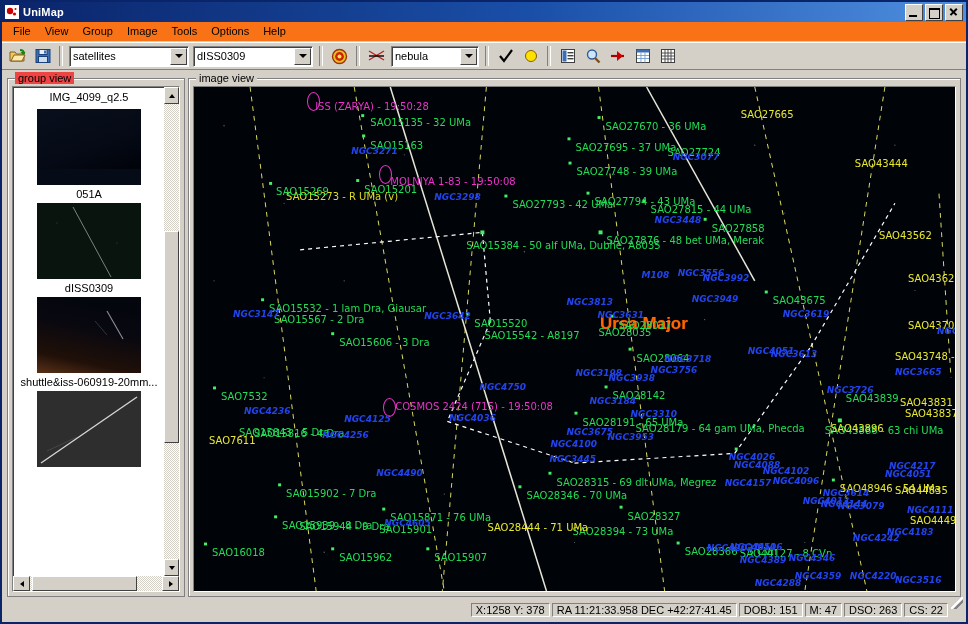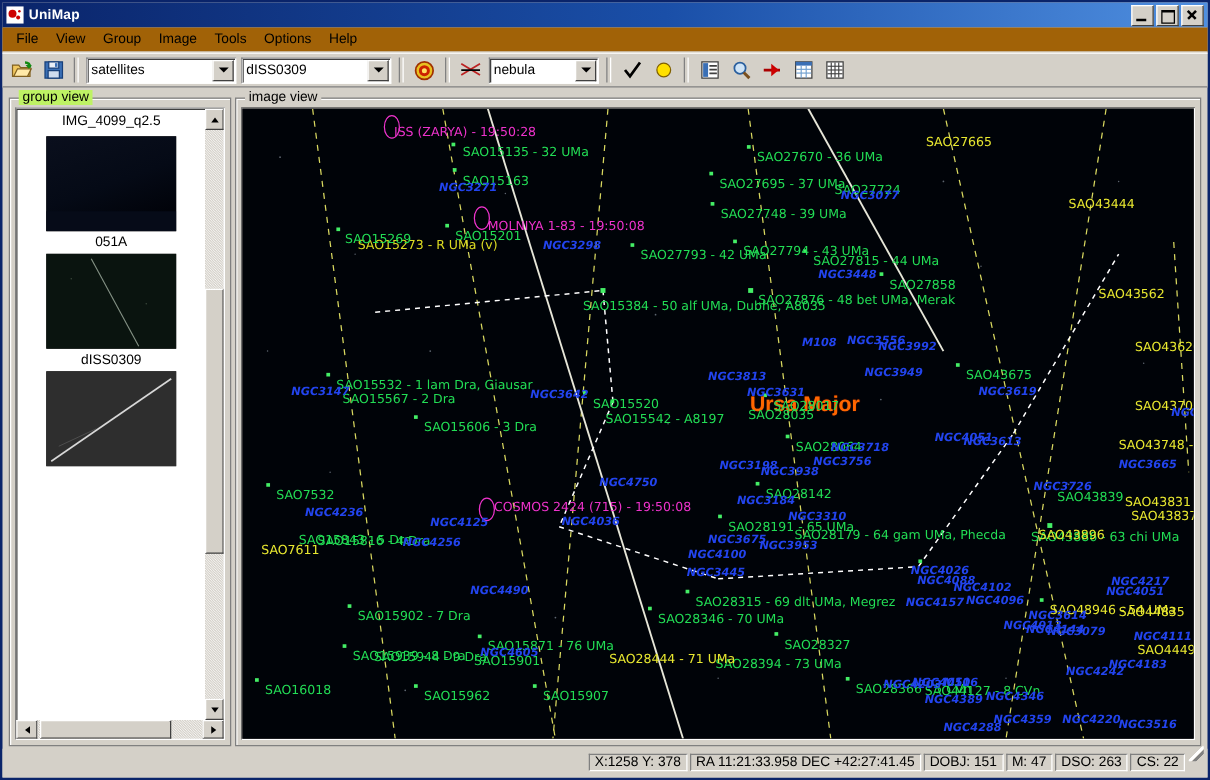--- a/index.html
+++ b/index.html
@@ -46,21 +46,21 @@
   }
   .winbtn i{position:absolute;background:#000;display:block;}
   .wb-min i{left:3px;bottom:3px;width:8px;height:2px;}
   .wb-max i{left:3px;top:3px;width:9px;height:8px;background:transparent;border:1px solid #000;border-top-width:2px;}
   .wb-close i.a{left:3px;top:6px;width:9px;height:1.6px;transform:rotate(45deg);}
   .wb-close i.b{left:3px;top:6px;width:9px;height:1.6px;transform:rotate(-45deg);}
 
   
   .menubar{
     height:19px;flex:0 0 19px;
-    background:#a16207;
+    background:#f97316;
     display:flex;align-items:center;
     padding-left:4px;
     border-bottom:1px solid #d4d0c8;
   }
   .menuitem{
     padding:2px 7px 3px 7px;color:#000;font-size:11px;cursor:default;
   }
 
   
   .toolbar{
@@ -118,21 +118,21 @@
     position:relative;
     width:176px;flex:0 0 176px;
     margin:6px 3px 2px 3px;
     border:1px solid #808080;
     border-top-color:#808080;
     box-shadow:1px 1px 0 #fff inset;
     padding:0;
   }
   .gb-legend{
     position:absolute;top:-7px;left:7px;
-    background:#bef264;padding:0 3px;font-size:11px;color:#000;
+    background:#ef4444;padding:0 3px;font-size:11px;color:#000;
   }
   .gb-inner{
     position:absolute;top:7px;left:4px;right:4px;bottom:4px;
     background:#fff;
     border-top:1px solid #808080;border-left:1px solid #808080;
     border-right:1px solid #fff;border-bottom:1px solid #fff;
     box-shadow:inset 1px 1px 0 #404040;
     overflow:hidden;
     display:flex;flex-direction:column;
   }
@@ -477,20 +477,36 @@
           <div class="thumb">
             <svg class="pic" viewBox="0 0 104 76" preserveAspectRatio="none">
               <rect width="104" height="76" fill="#0a140f"></rect>
               <line x1="36" y1="4" x2="74" y2="74" stroke="#9aa89a" stroke-width="0.9" opacity="0.85"></line>
               <circle cx="20" cy="20" r="0.6" fill="#3c4a3c"></circle>
               <circle cx="80" cy="40" r="0.6" fill="#3c4a3c"></circle>
             </svg>
             <div class="cap"><span class="sel">dISS0309</span></div>
           </div>
 
+          <div class="thumb">
+            <svg class="pic" viewBox="0 0 104 76" preserveAspectRatio="none">
+              <defs>
+                  <linearGradient id="g2" x1="0" y1="1" x2="0.3" y2="0">
+                <stop offset="0%" stop-color="#5a3018"></stop>
+                    <stop offset="25%" stop-color="#201008"></stop>
+                    <stop offset="70%" stop-color="#080810"></stop>
+                    <stop offset="100%" stop-color="#04060e"></stop>
+              </linearGradient>
+                </defs>
+              <rect width="104" height="76" fill="url(#g2)"></rect>
+              <line x1="70" y1="14" x2="86" y2="42" stroke="#b0b0b8" stroke-width="1.1" opacity="0.8"></line>
+              <line x1="58" y1="24" x2="70" y2="38" stroke="#707078" stroke-width="0.7" opacity="0.6"></line>
+            </svg>
+            <div class="cap">shuttle&amp;iss-060919-20mm...</div>
+          </div>
 
           <div class="thumb">
             <svg class="pic" viewBox="0 0 104 76" preserveAspectRatio="none">
               <rect width="104" height="76" fill="#2e2e2e"></rect>
               <line x1="4" y1="72" x2="100" y2="6" stroke="#d8d8d8" stroke-width="1.3"></line>
               <line x1="10" y1="60" x2="40" y2="46" stroke="#6a6a6a" stroke-width="0.6" opacity="0.7"></line>
             </svg>
             <div class="cap"></div>
           </div>
 

